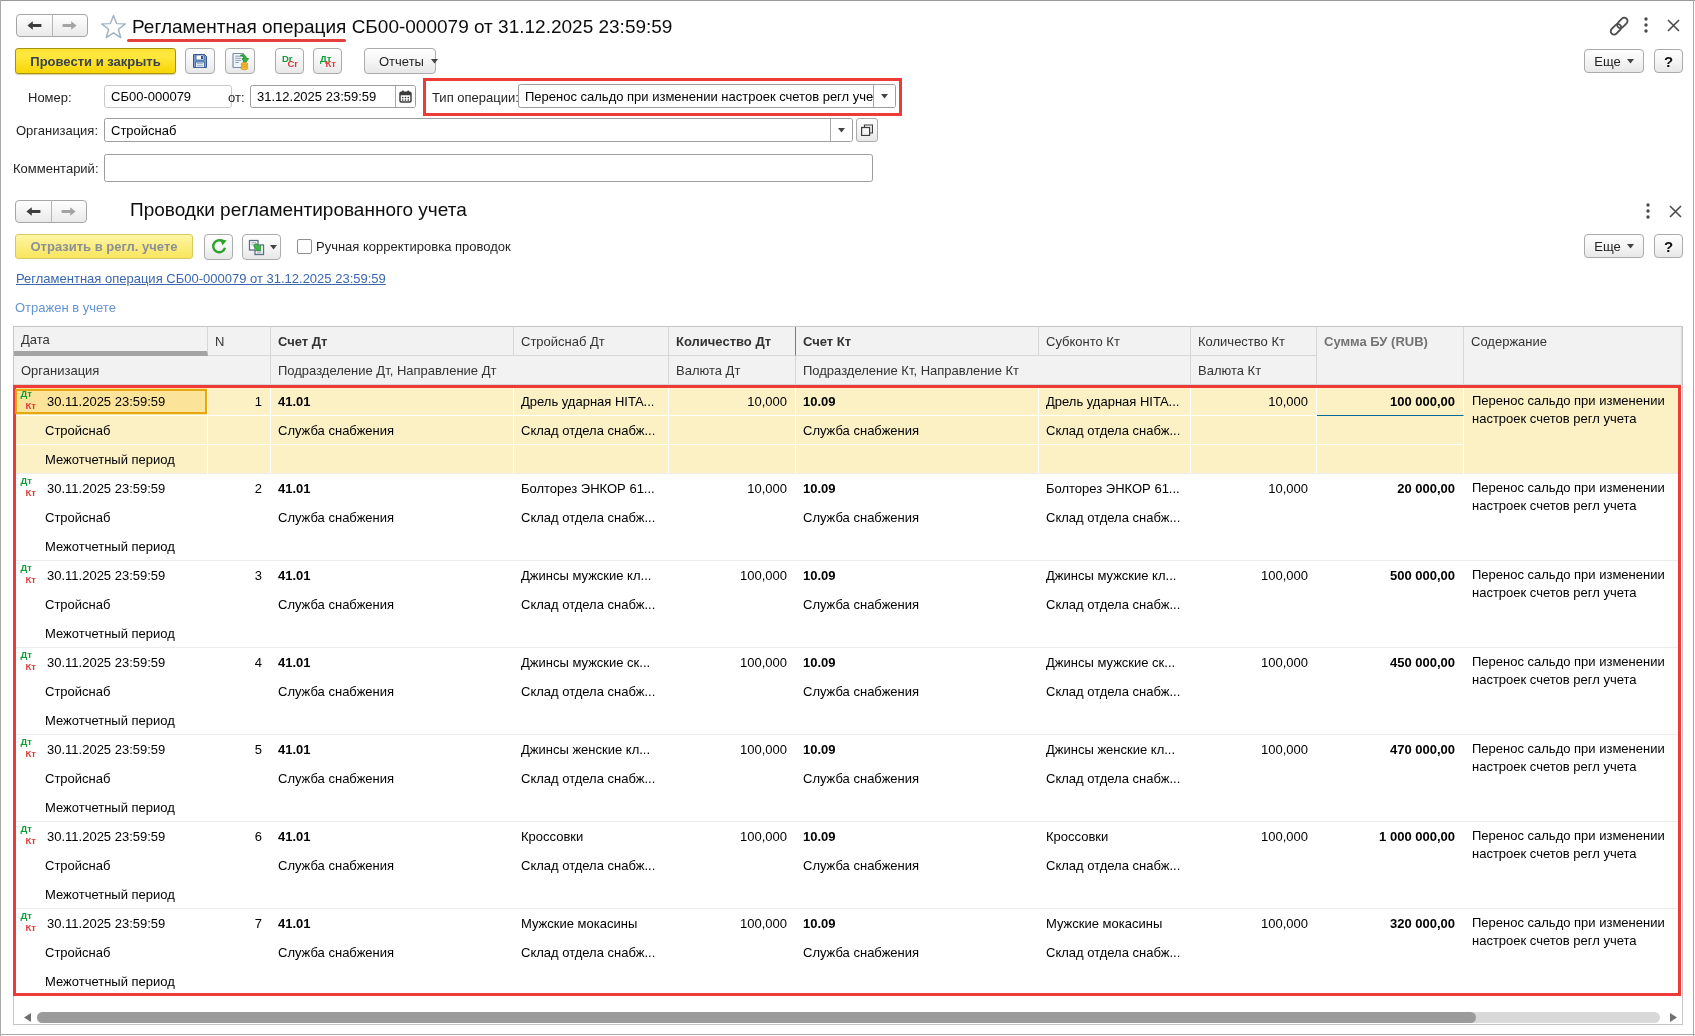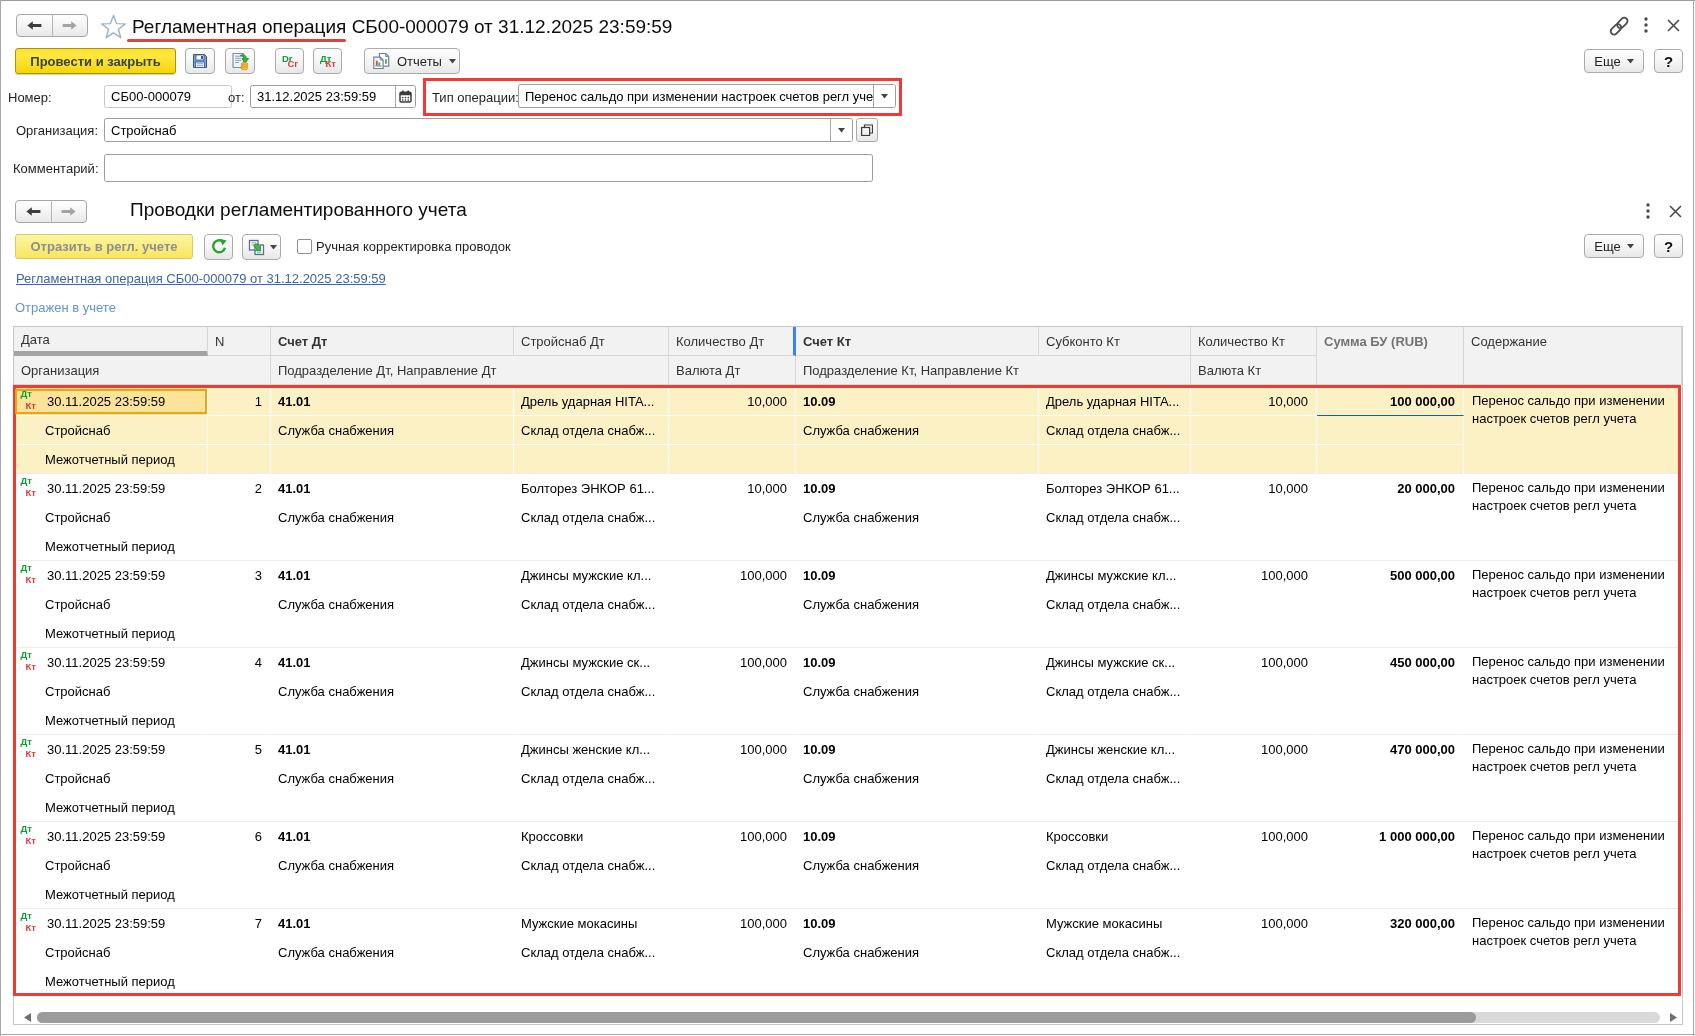--- a/index.html
+++ b/index.html
@@ -70,42 +70,42 @@
 <span style="position:absolute;left:6px;top:4px;color:#0f9d38">Dr</span>
 <span style="position:absolute;right:5px;bottom:4px;color:#e03a3a">Cr</span>
     </div>
   </div>
 <div class="btn" style="left:313px;top:48px;width:29px;height:26px;font-weight:700">
 <div style="position:absolute;left:0;top:0;width:100%;height:100%;font-size:9.5px">
 <span style="position:absolute;left:6px;top:4px;color:#0f9d38">Дт</span>
 <span style="position:absolute;right:5px;bottom:4px;color:#e03a3a">Кт</span>
     </div>
   </div>
-<div class="btn" style="left:364px;top:48px;width:96px;height:26px;justify-content:flex-start;padding-left:7px;font-size:13px;color:#1f1f1f">
+<div class="btn" style="left:364px;top:48px;width:72px;height:26px;justify-content:flex-start;padding-left:7px;font-size:13px;color:#1f1f1f">
 <svg width="18" height="18" viewBox="0 0 18 18" style="margin-right:7px">
 <path d="M7.5 1.5 h6.2 l3 3 v9.7 h-9.2 z" fill="#fff" stroke="#6b8196" stroke-width="1.2"></path>
 <path d="M13.7 1.5 v3 h3 z" fill="#c3cfda" stroke="#6b8196" stroke-width="0.9"></path>
 <rect x="13" y="7.2" width="1.8" height="4.6" fill="#3cb44a"></rect>
 <path d="M1.8 5.2 h6.4 l2.9 2.9 v8.4 h-9.3 z" fill="#fff" stroke="#6b8196" stroke-width="1.2"></path>
 <path d="M8.2 5.2 v2.9 h2.9 z" fill="#c3cfda" stroke="#6b8196" stroke-width="0.9"></path>
 <rect x="3.8" y="8.6" width="1.9" height="5" fill="#ea4236"></rect>
 <rect x="6.3" y="10.4" width="1.9" height="3.2" fill="#3cb44a"></rect>
 <path d="M3.3 14 h6.4" stroke="#6b8196" stroke-width="1"></path>
 </svg>Отчеты<span style="margin-left:7px;display:flex">
       <svg width="7" height="5" viewBox="0 0 7 5">
         <path d="M0 0 L7 0 L3.5 4.6 Z" fill="#444"></path>
       </svg>
     </span></div>
 <div class="btn" style="left:1584px;top:49px;width:60px;height:24px;font-size:13px;color:#222">Еще<span style="margin-left:6px;display:flex">
       <svg width="7" height="5" viewBox="0 0 7 5">
         <path d="M0 0 L7 0 L3.5 4.6 Z" fill="#444"></path>
       </svg>
     </span></div>
 <div class="btn" style="left:1654px;top:49px;width:29px;height:24px;font-size:15px;color:#111;font-weight:700">?</div>
-<div class="lbl" style="left:8px;top:90px">Номер:</div>
+<div class="lbl" style="left:28px;top:90px">Номер:</div>
 <div class="field" style="left:104px;top:85px;width:128px;height:23px;border-color:#c9c9c9">СБ00-000079</div>
 <div class="lbl" style="left:228px;top:90px">от:</div>
 <div class="field" style="left:250px;top:85px;width:166px;height:23px;padding-right:20px">31.12.2025 23:59:59
 <div class="combo-arr" style="right:0;width:20px">
 <svg width="13" height="13" viewBox="0 0 13 13">
 <rect x="1" y="2.3" width="11" height="9.7" rx="1.2" fill="#fff" stroke="#3c3c3c" stroke-width="1.5"></rect>
 <path d="M1 3.1 h11 v2.2 h-11 z" fill="#3c3c3c"></path>
 <rect x="2.9" y="0.6" width="1.9" height="2.2" rx="0.5" fill="#3c3c3c"></rect>
 <rect x="8.2" y="0.6" width="1.9" height="2.2" rx="0.5" fill="#3c3c3c"></rect>
 <circle cx="3.7" cy="7.5" r="0.85" fill="#3c3c3c"></circle>
@@ -201,21 +201,21 @@
       <col style="width:126px">
       <col style="width:147px">
       <col style="width:218px">
     </colgroup>
     <tbody>
       <tr>
         <th style="height:29px;background:#f2f2f2;border-right:1px solid #d7d7d7;border-bottom:5px solid #a3a3a3;font-weight:400;text-align:left;padding-left:7px;color:#333;">Дата</th>
         <th style="height:29px;background:#f2f2f2;border-right:1px solid #d7d7d7;border-bottom:1px solid #d7d7d7;font-weight:400;text-align:left;padding-left:7px;color:#333;">N</th>
         <th style="height:29px;background:#f2f2f2;border-right:1px solid #d7d7d7;border-bottom:1px solid #d7d7d7;font-weight:400;text-align:left;padding-left:7px;color:#333;"><b>Счет Дт</b></th>
         <th style="height:29px;background:#f2f2f2;border-right:1px solid #d7d7d7;border-bottom:1px solid #d7d7d7;font-weight:400;text-align:left;padding-left:7px;color:#333;">Стройснаб Дт</th>
-        <th style="height:29px;background:#f2f2f2;border-right:3px solid #3b82f6;border-bottom:1px solid #d7d7d7;font-weight:400;text-align:left;padding-left:7px;color:#333;margin-top:48px;">Количество Дт</th>
+        <th style="height:29px;background:#f2f2f2;border-right:1px solid #3b82f6;border-bottom:1px solid #d7d7d7;font-weight:700;text-align:left;padding-left:7px;color:#333;margin-top:48px;">Количество Дт</th>
         <th style="height:29px;background:#f2f2f2;border-right:1px solid #d7d7d7;border-bottom:1px solid #d7d7d7;font-weight:400;text-align:left;padding-left:7px;color:#333;"><b>Счет Кт</b></th>
         <th style="height:29px;background:#f2f2f2;border-right:1px solid #d7d7d7;border-bottom:1px solid #d7d7d7;font-weight:400;text-align:left;padding-left:7px;color:#333;">Субконто Кт</th>
         <th style="height:29px;background:#f2f2f2;border-right:1px solid #d7d7d7;border-bottom:1px solid #d7d7d7;font-weight:400;text-align:left;padding-left:7px;color:#333;">Количество Кт</th>
         <th rowspan="2" style="height:29px;background:#f2f2f2;border-right:1px solid #d7d7d7;border-bottom:1px solid #d7d7d7;font-weight:400;text-align:left;padding-left:7px;color:#737373;vertical-align:top;padding-top:7px;"><b>Сумма БУ (RUB)</b></th>
         <th rowspan="2" style="height:29px;background:#f2f2f2;border-right:1px solid #d7d7d7;border-bottom:1px solid #d7d7d7;font-weight:400;text-align:left;padding-left:7px;color:#333;vertical-align:top;padding-top:7px;">Содержание</th>
       </tr>
       <tr>
         <th colspan="2" style="height:29px;background:#f2f2f2;border-right:1px solid #d7d7d7;border-bottom:1px solid #d7d7d7;font-weight:400;text-align:left;padding-left:7px;color:#333">Организация</th>
         <th colspan="2" style="height:29px;background:#f2f2f2;border-right:1px solid #d7d7d7;border-bottom:1px solid #d7d7d7;font-weight:400;text-align:left;padding-left:7px;color:#333">Подразделение Дт, Направление Дт</th>
         <th colspan="1" style="height:29px;background:#f2f2f2;border-right:1px solid #d7d7d7;border-bottom:1px solid #d7d7d7;font-weight:400;text-align:left;padding-left:7px;color:#333">Валюта Дт</th>

